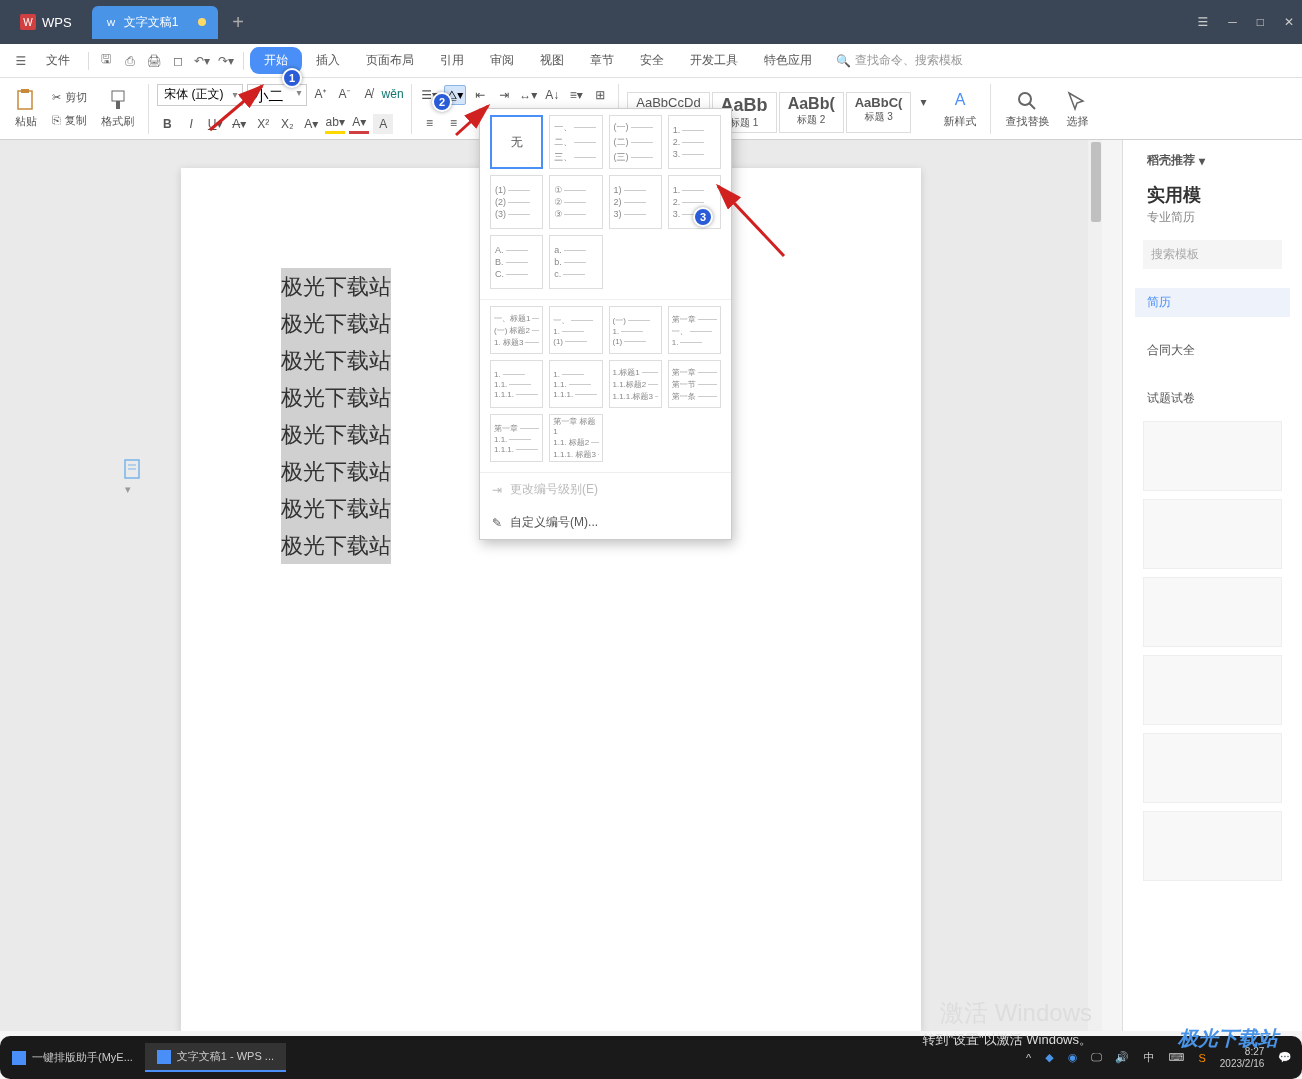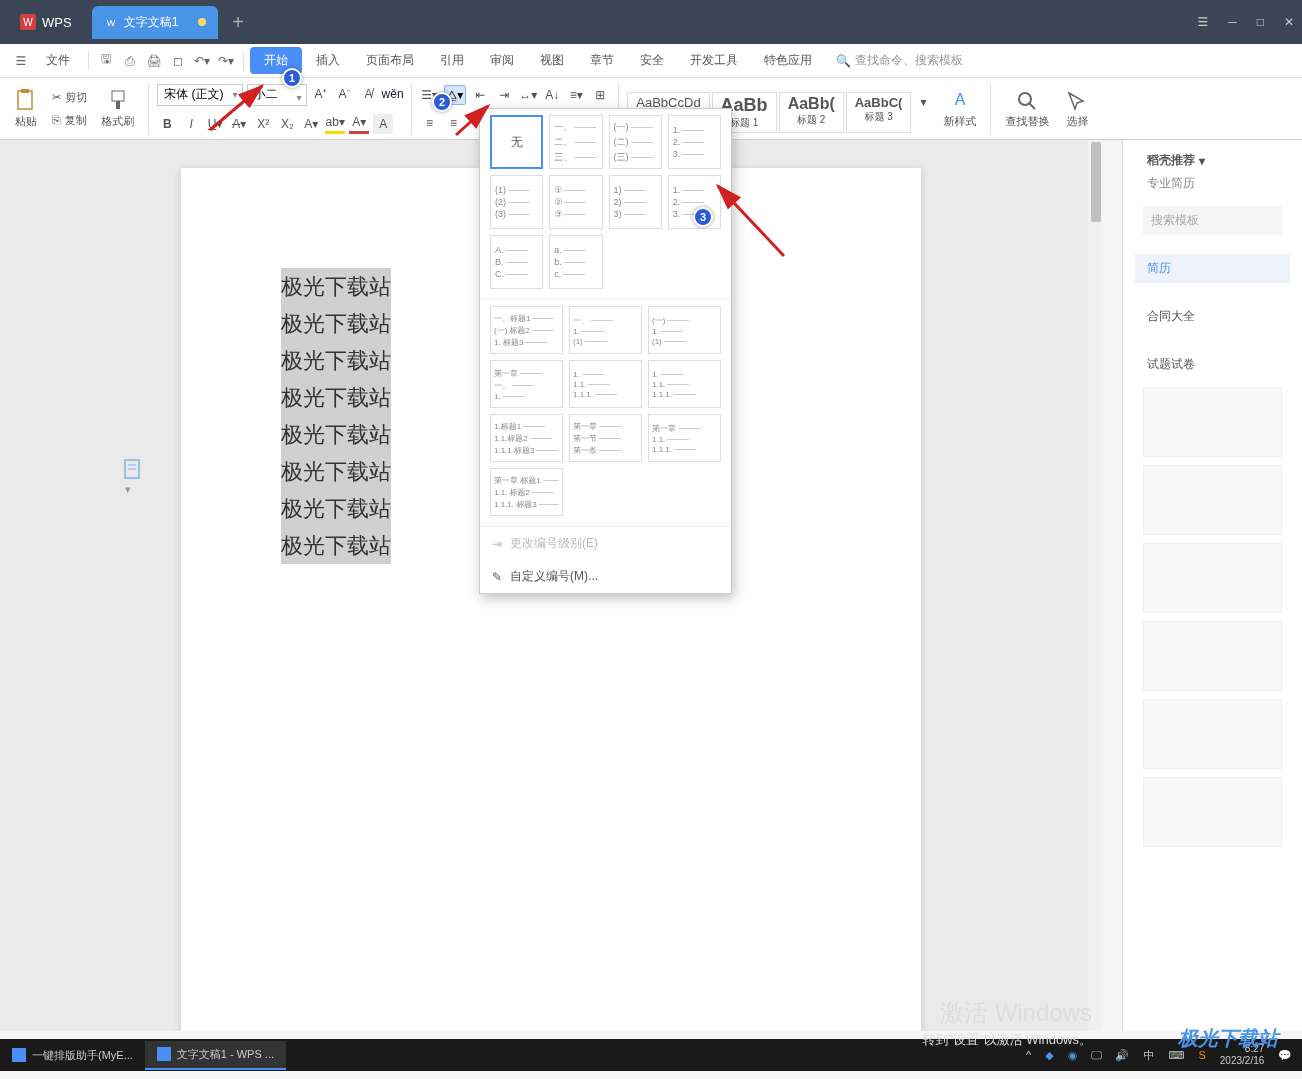--- a/index.html
+++ b/index.html
@@ -11,34 +11,34 @@
     .wps-logo svg { width: 16px; height: 16px; }
     .tab { background: #4a94e8; color: white; padding: 8px 40px 8px 12px; margin-left: 8px; border-radius: 6px 6px 0 0; display: flex; align-items: center; gap: 6px; font-size: 12px; position: relative; }
     .tab-close { position: absolute; right: 12px; width: 8px; height: 8px; border-radius: 50%; background: #ffd966; }
     .tab-add { color: #aaa; font-size: 20px; margin-left: 14px; cursor: pointer; }
     .window-controls { margin-left: auto; display: flex; gap: 20px; color: #ccc; }
     
     
     .menubar { height: 34px; background: white; border-bottom: 1px solid #e0e0e0; display: flex; align-items: center; padding: 0 10px; gap: 2px; }
     .menu-icon { width: 22px; height: 22px; display: flex; align-items: center; justify-content: center; color: #666; }
     .menu-item { padding: 6px 12px; color: #555; cursor: pointer; }
-    .menu-item.active { background: #4a8ff7; color: white; border-radius: 4px; padding: 5px 14px; }
+    .menu-item.active { background: #4a8ff7; color: white; border-radius: 9px; padding: 5px 14px; }
     .search-box { margin-left: 10px; display: flex; align-items: center; color: #999; gap: 4px; }
     .menu-divider { width: 1px; height: 18px; background: #ddd; margin: 0 4px; }
     
     
     .ribbon { height: 62px; background: white; border-bottom: 1px solid #d0d0d0; display: flex; align-items: center; padding: 4px 8px; gap: 4px; }
     .ribbon-group { display: flex; flex-direction: column; align-items: center; padding: 0 6px; }
     .ribbon-btn-lg { display: flex; flex-direction: column; align-items: center; color: #555; gap: 2px; font-size: 11px; }
     .ribbon-btn-lg svg { width: 24px; height: 24px; }
     .ribbon-small-btn { display: flex; align-items: center; gap: 4px; color: #555; font-size: 11px; padding: 2px 4px; }
     .ribbon-divider { width: 1px; height: 50px; background: #e0e0e0; margin: 0 4px; }
     .font-select { border: 1px solid #ccc; padding: 2px 18px 2px 6px; font-size: 12px; height: 22px; display: flex; align-items: center; position: relative; background: white; }
     .font-select::after { content: "▾"; position: absolute; right: 4px; color: #888; font-size: 10px; }
-    .size-select { border: 1px solid #ccc; padding: 2px 18px 2px 6px; font-size: 12px; height: 22px; width: 60px; display: flex; align-items: flex-end; position: relative; background: white; }
+    .size-select { border: 1px solid #ccc; padding: 2px 18px 2px 6px; font-size: 15px; height: 22px; width: 60px; display: flex; align-items: flex-start; position: relative; background: white; }
     .size-select::after { content: "▾"; position: absolute; right: 4px; color: #888; font-size: 10px; }
     .ribbon-icon { width: 20px; height: 20px; display: flex; align-items: center; justify-content: center; color: #555; }
     .font-row { display: flex; gap: 4px; margin-top: 4px; align-items: center; }
     .style-box { border: 1px solid #ddd; padding: 2px 8px; display: flex; flex-direction: column; align-items: center; font-size: 10px; color: #555; min-width: 56px; }
     .style-box .preview { font-size: 13px; }
     .style-heading1 .preview { font-weight: bold; font-size: 18px; }
     
     
     .doc-area { position: absolute; top: 140px; bottom: 48px; left: 0; right: 200px; background: #eaeaea; overflow: hidden; display: flex; justify-content: center; }
     .page { width: 740px; min-height: 800px; background: white; margin-top: 28px; box-shadow: 0 2px 8px rgba(0,0,0,0.15); padding: 100px 100px; position: relative; }
@@ -52,21 +52,21 @@
     .dropdown-grid { display: grid; grid-template-columns: repeat(4, 1fr); gap: 6px; padding: 6px 10px 10px; }
     .num-option { border: 1px solid #ddd; height: 54px; padding: 4px; font-size: 9px; color: #888; display: flex; flex-direction: column; justify-content: center; gap: 2px; cursor: pointer; }
     .num-option.selected { border: 2px solid #4a8ff7; }
     .num-option.none { align-items: center; justify-content: center; font-size: 12px; color: #555; }
     .num-line { display: flex; align-items: center; gap: 2px; }
     .num-line .ln { height: 1px; background: #ccc; flex: 1; max-width: 22px; }
     .dropdown-section { border-top: 1px solid #eee; }
     .dropdown-footer { border-top: 1px solid #eee; }
     .dropdown-item { padding: 8px 12px; display: flex; align-items: center; gap: 8px; color: #555; font-size: 12px; }
     .dropdown-item.disabled { color: #bbb; }
-    .multi-grid { display: grid; grid-template-columns: repeat(3, 1fr); gap: 6px; padding: 6px 10px 10px; }
+    .multi-grid { display: grid; grid-template-columns: repeat(4, 1fr); gap: 6px; padding: 6px 10px 10px; }
     .multi-option { border: 1px solid #ddd; height: 48px; padding: 3px; font-size: 8px; color: #888; display: flex; flex-direction: column; justify-content: center; gap: 1px; cursor: pointer; }
     
     
     .anno-circle { position: absolute; width: 20px; height: 20px; background: #2a5cd8; border: 2px solid white; border-radius: 50%; color: white; font-size: 11px; font-weight: bold; display: flex; align-items: center; justify-content: center; z-index: 200; box-shadow: 0 0 4px rgba(0,0,0,0.4); }
     .arrow-red { position: absolute; z-index: 150; pointer-events: none; }
     
     
     .right-panel { position: absolute; right: 0; top: 140px; bottom: 48px; width: 180px; background: white; border-left: 1px solid #ddd; padding: 8px 12px; }
     .right-panel h4 { padding: 4px 12px; font-size: 12px; color: #555; display: flex; align-items: center; gap: 4px; }
     .right-panel .big-text { padding: 10px 12px 0; font-size: 18px; font-weight: bold; color: #333; }
@@ -79,21 +79,21 @@
     
     .watermark { position: absolute; bottom: 50px; right: 210px; color: #ddd; font-size: 24px; z-index: 50; }
     .watermark-sub { position: absolute; bottom: 30px; right: 210px; color: #ddd; font-size: 13px; z-index: 50; }
     .corner-logo { position: absolute; bottom: 18px; right: 14px; z-index: 60; }
     
     
     .scroll-track { position: absolute; right: 200px; top: 140px; bottom: 48px; width: 14px; background: #f0f0f0; }
     .scroll-thumb { position: absolute; right: 1px; top: 2px; width: 10px; height: 80px; background: #c0c0c0; border-radius: 2px; }
     
     
-    .taskbar { position: absolute; bottom: 8px; left: 0; right: 0; height: 32px; background: #1a1a1a; display: flex; align-items: center; color: #ccc; font-size: 11px; }
+    .taskbar { position: absolute; bottom: 0; left: 0; right: 0; height: 43px; background: #1a1a1a; display: flex; align-items: center; color: #ccc; font-size: 11px; border-radius: 10px; }
     .task-item { padding: 6px 12px; display: flex; align-items: center; gap: 6px; }
     .task-item.active { background: #333; border-bottom: 2px solid #4a8ff7; }
     .tray { margin-left: auto; display: flex; align-items: center; gap: 14px; padding-right: 10px; }
     .tray-time { display: flex; flex-direction: column; align-items: flex-end; font-size: 10px; line-height: 12px; }
     
     
     .numlist-btn { background: #d4e5fa; border: 1px solid #8ab5e8; padding: 1px 2px; border-radius: 2px; display: flex; align-items: center; }
     
     svg { display: block; }
   </style>
@@ -186,21 +186,21 @@
     <div style="display:flex;gap:4px;">
       <div class="font-select">
           <span>宋体 (正文)</span>
         </div>
       <div class="size-select">
           <span>小二</span>
         </div>
       <span class="ribbon-icon">A⁺</span>
       <span class="ribbon-icon">A⁻</span>
       <span class="ribbon-icon">A̸</span>
-      <span class="ribbon-icon" style="color:#0f172a">wěn</span>
+      <span class="ribbon-icon" style="color:#0f766e">wěn</span>
     </div>
     <div class="font-row">
       <span class="ribbon-icon">
           <b>B</b>
         </span>
       <span class="ribbon-icon">
           <i>I</i>
         </span>
       <span class="ribbon-icon"><u>U</u>▾</span>
       <span class="ribbon-icon"><s>A</s>▾</span>
@@ -619,20 +619,21 @@
 
 <div class="scroll-track">
   <div class="scroll-thumb"></div>
 </div>
 
 <div class="right-panel">
   <h4>
       <span>稻壳推荐</span> 
       <span>▾</span>
     </h4>
+  <div class="big-text">实用模</div>
   <div class="sub-text">专业简历</div>
   <div class="search">搜索模板</div>
   <div class="right-tab active">简历</div>
   <div class="right-tab">合同大全</div>
   <div class="right-tab">试题试卷</div>
   <div class="template-placeholder"></div>
   <div class="template-placeholder"></div>
   <div class="template-placeholder"></div>
   <div class="template-placeholder"></div>
   <div class="template-placeholder"></div>

